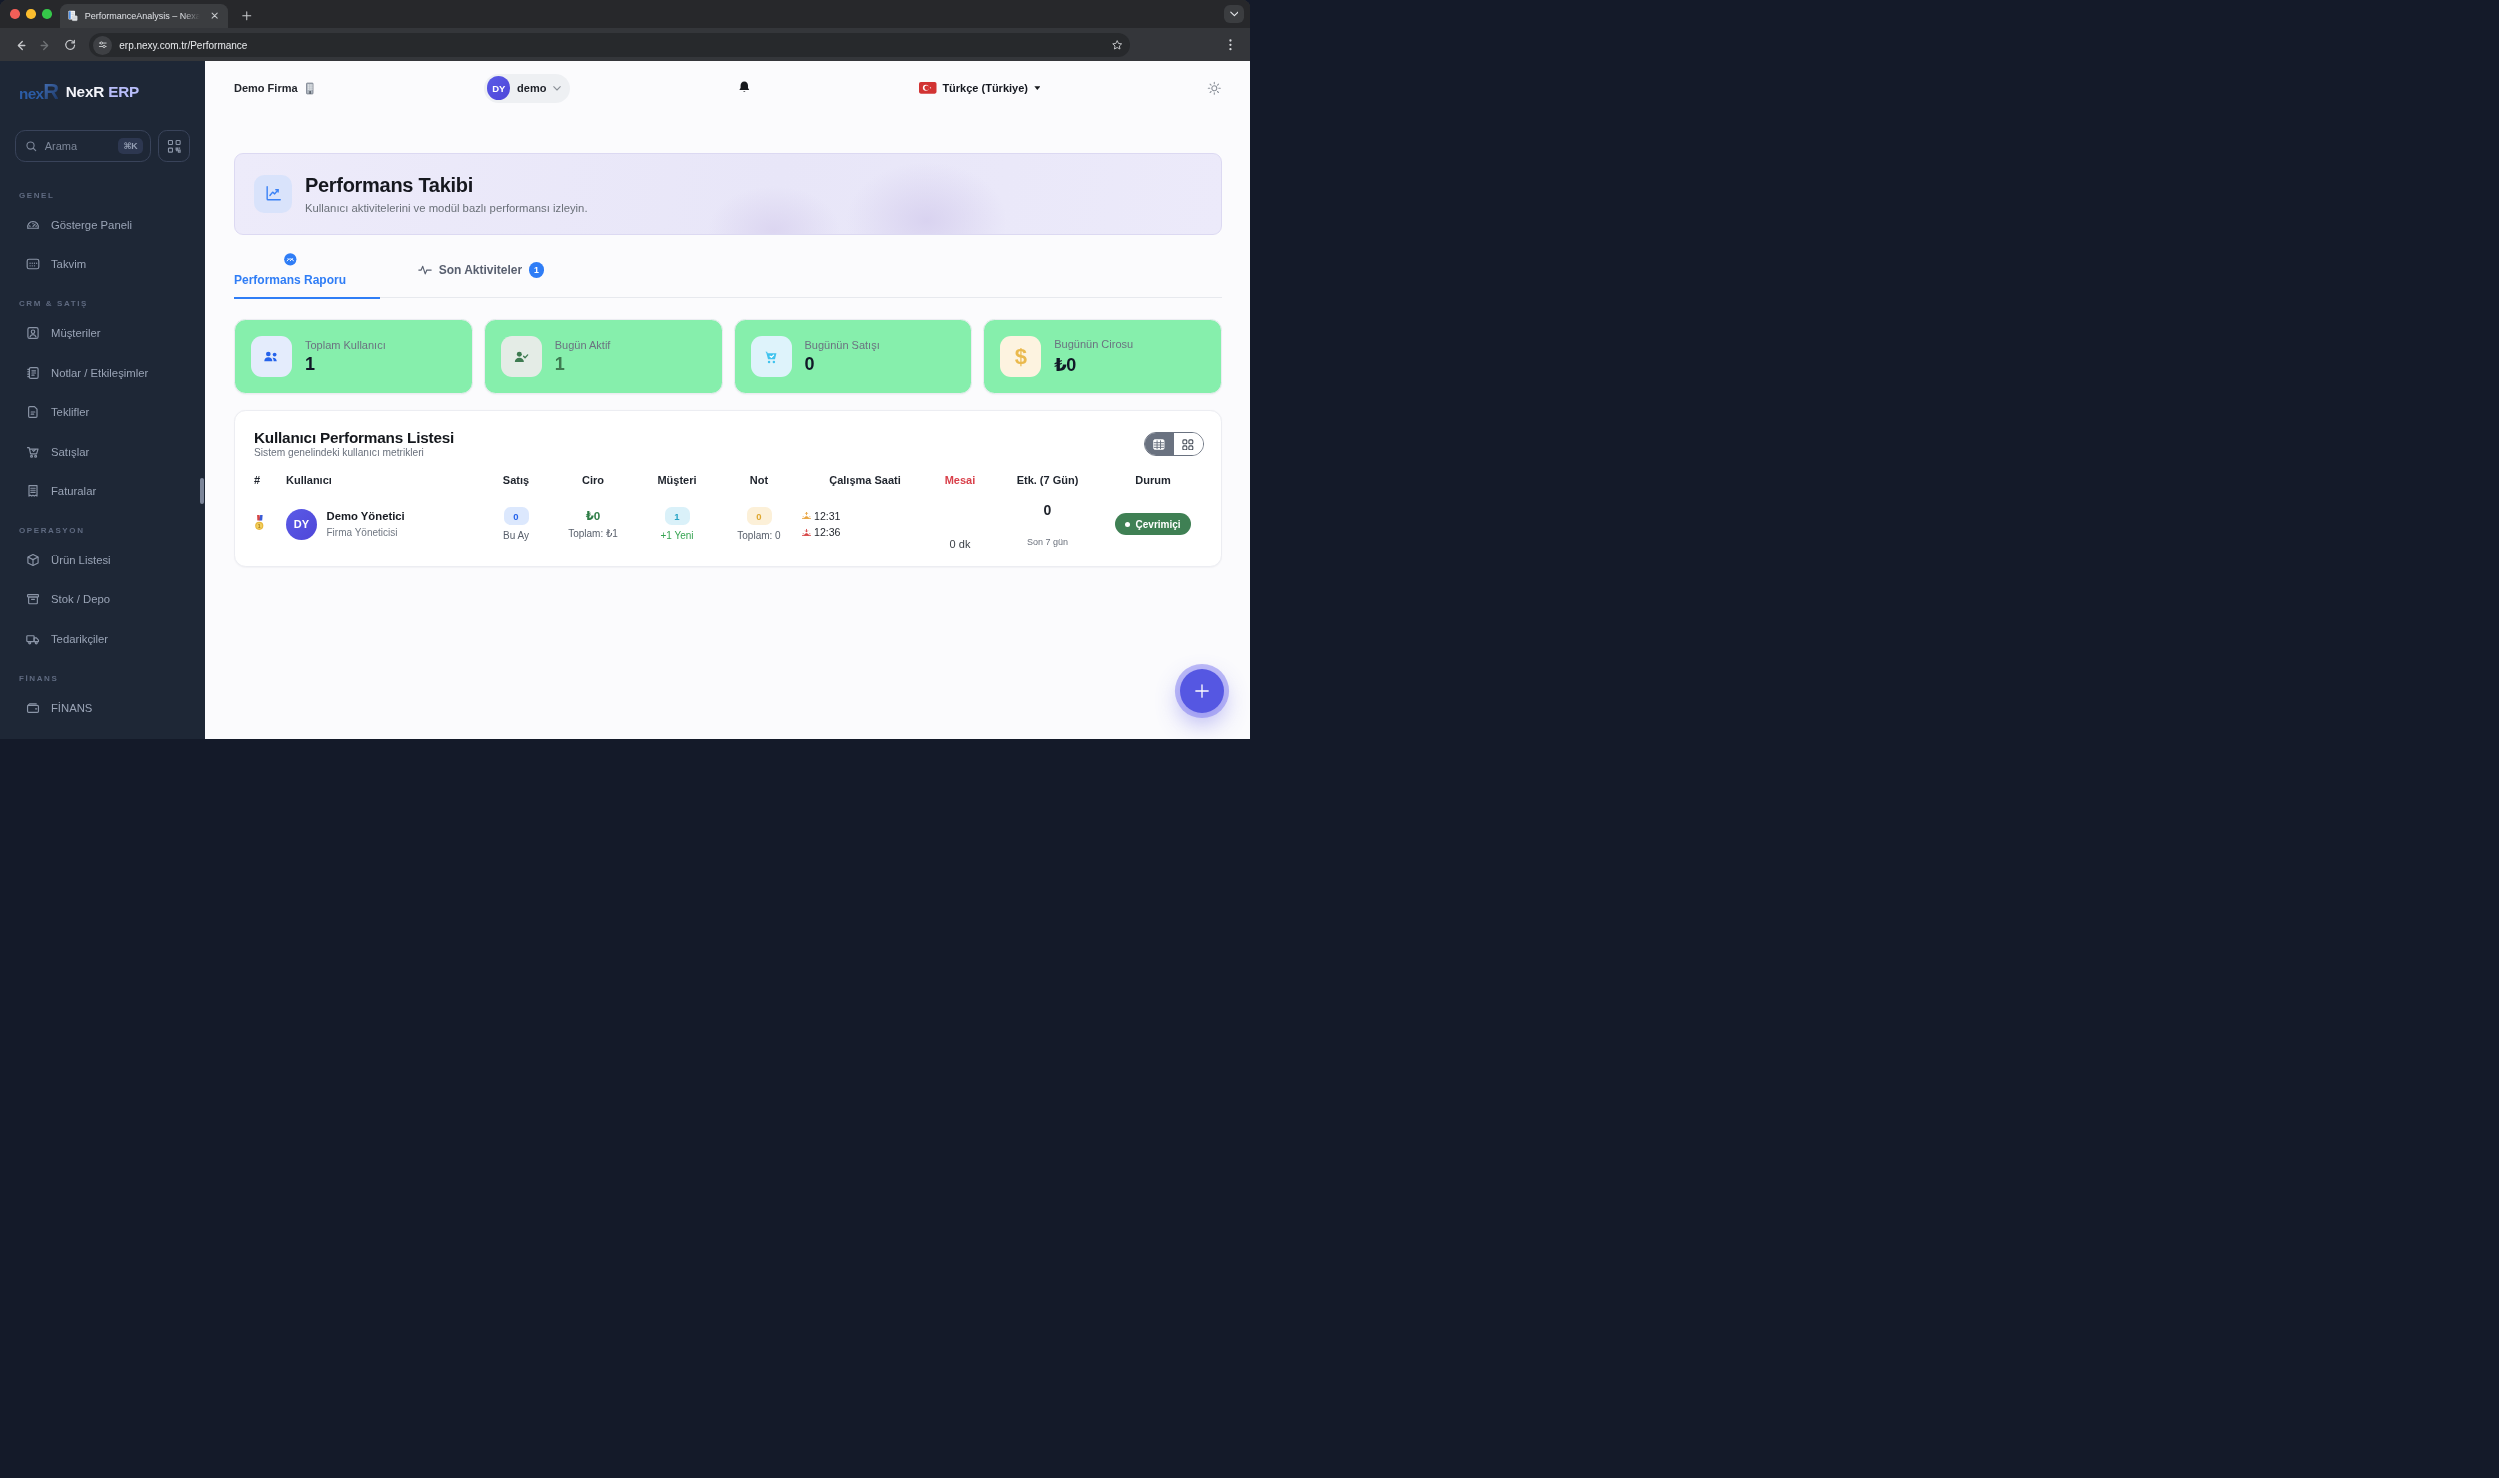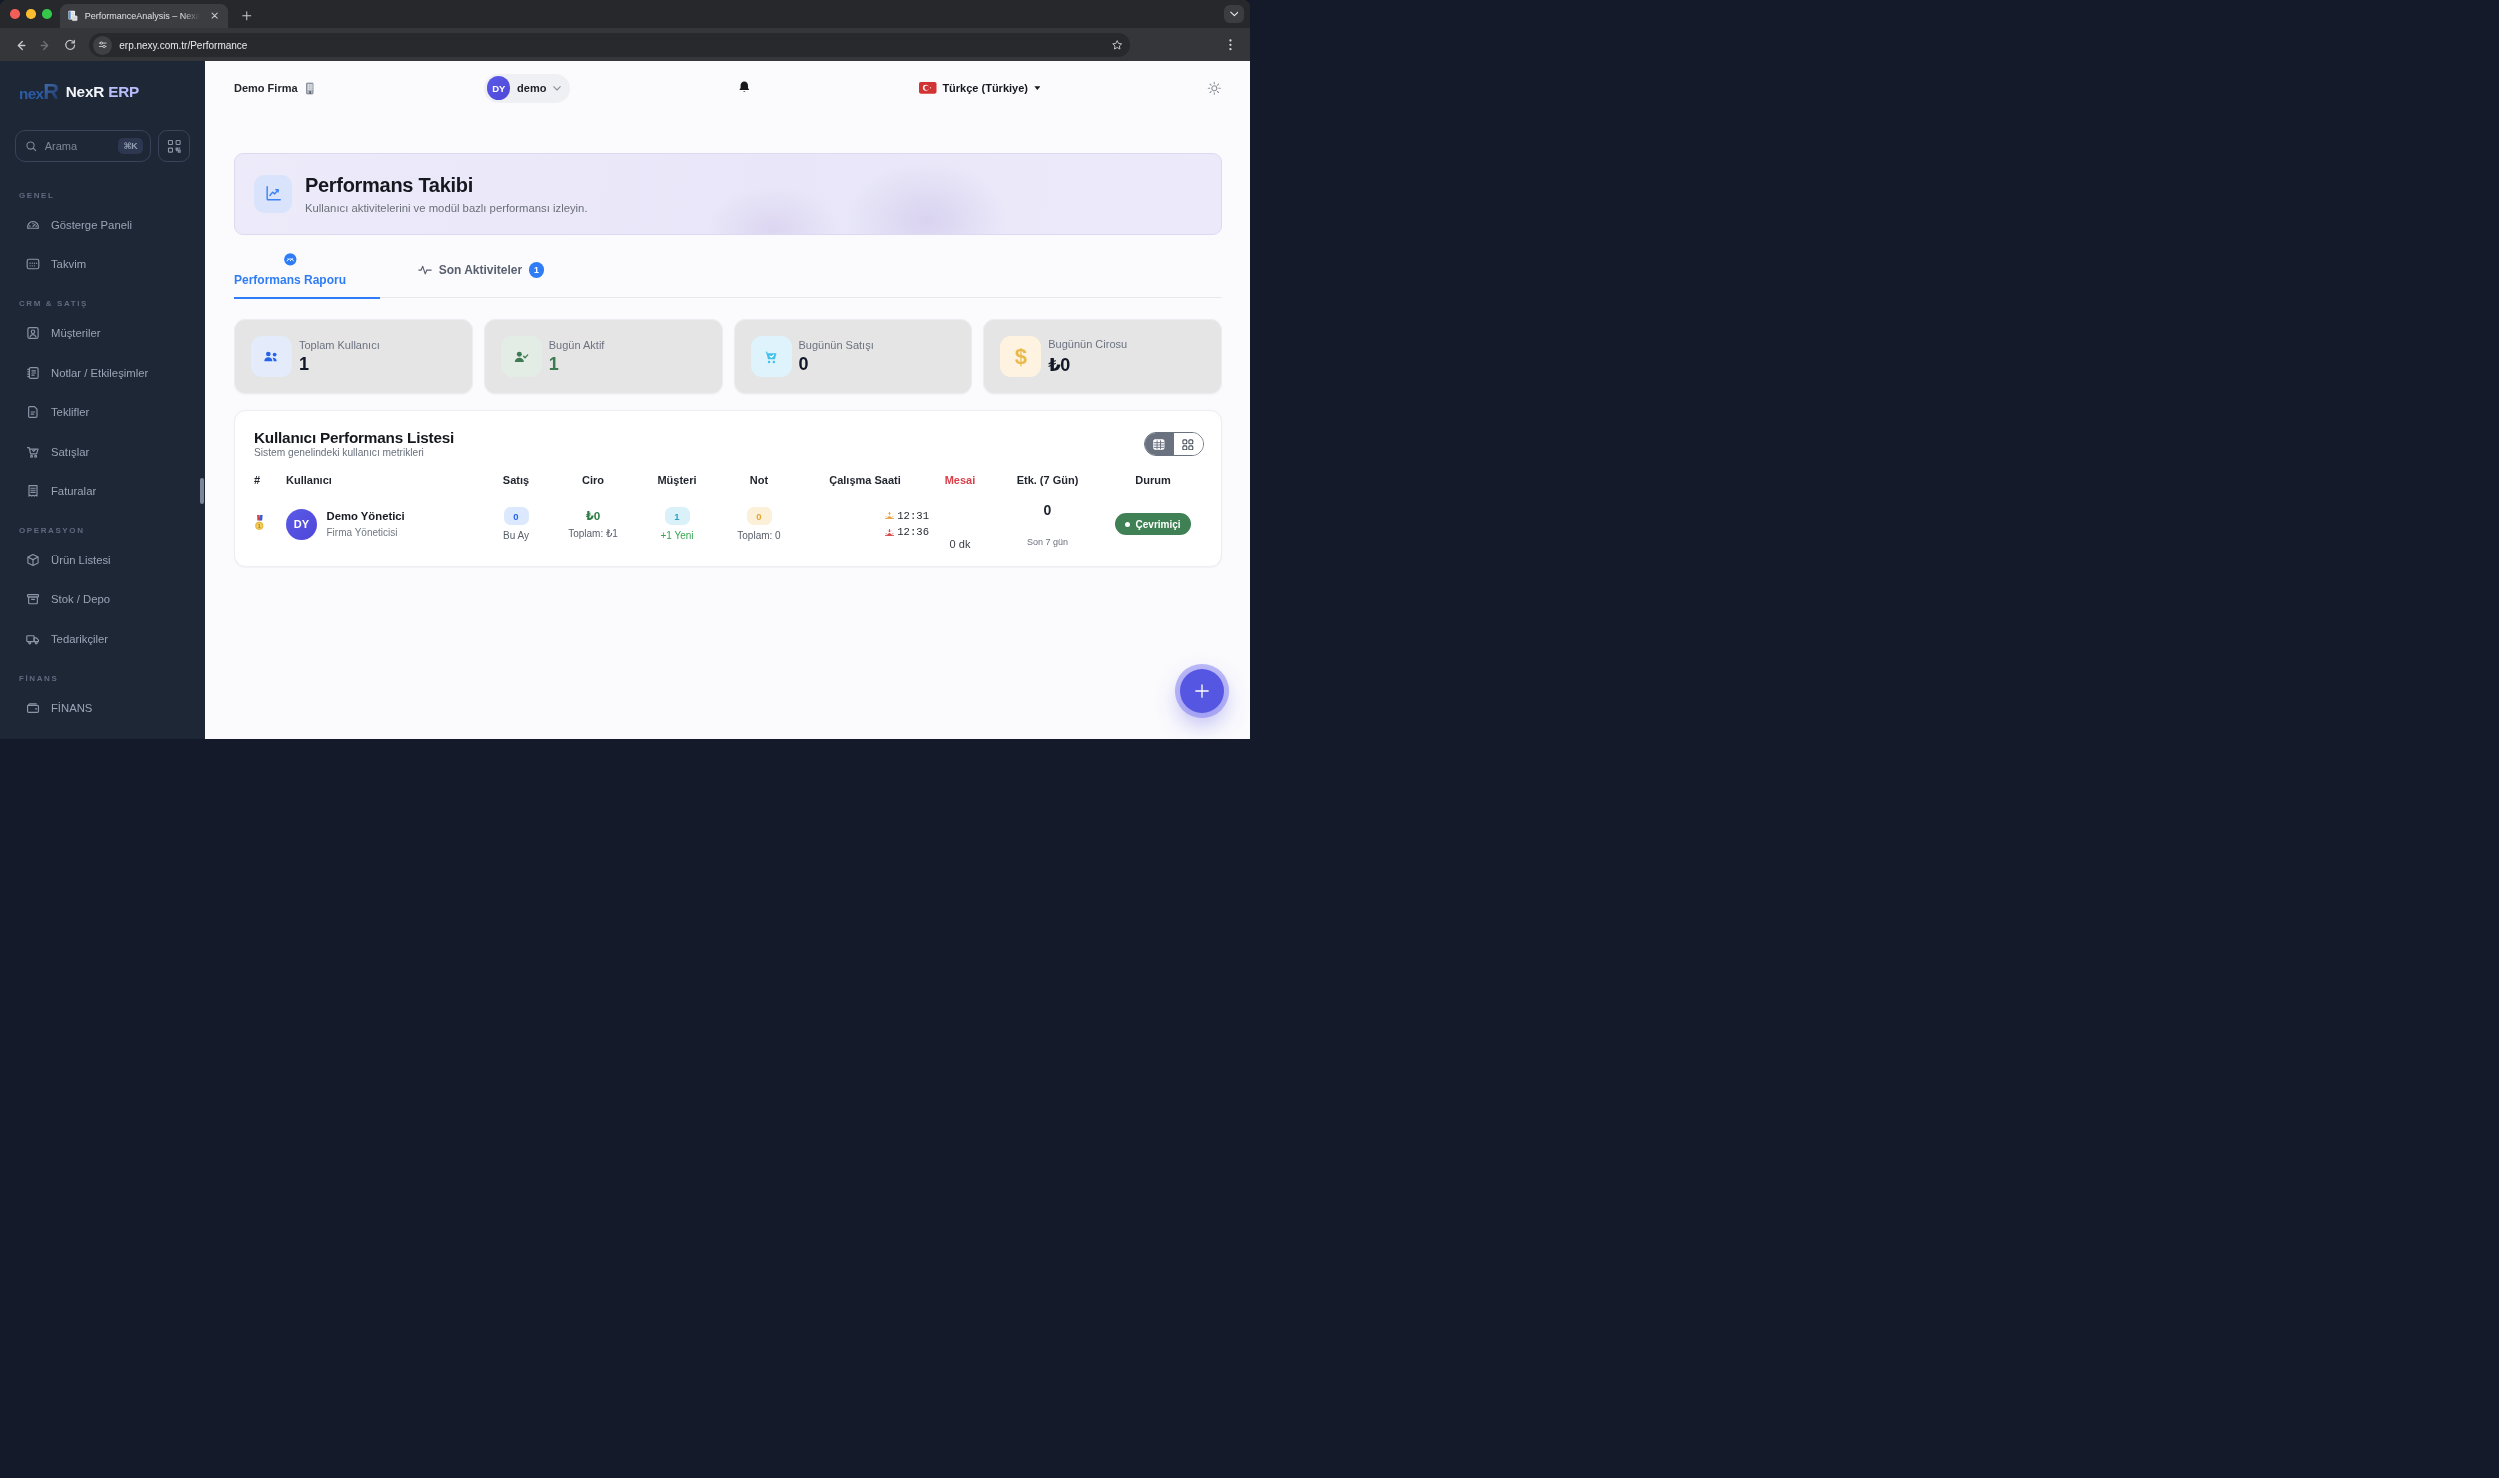--- a/index.html
+++ b/index.html
@@ -64,21 +64,21 @@
   .banner-title { font-size:20px; font-weight:800; color:#16181f; letter-spacing:-0.3px; }
   .banner-sub { margin-top:5.1px; font-size:11.3px; color:#6a7078; }
 
   .tabsrow { display:flex; gap:38px; margin-top:17.5px; border-bottom:1.5px solid #e7e9ee; }
   .ptab { display:flex; align-items:center; gap:6.6px; padding-bottom:9.5px; font-size:12px; }
   .ptab.active { color:#2f7df6; font-weight:bold; border-bottom:2.2px solid #2f7df6; margin-bottom:-1.5px; padding-right:34px;flex-direction:column; }
   .ptab.idle { color:#596070; font-weight:600; }
   .tbadge { width:15.3px; height:15.3px; border-radius:50%; background:#2f7df6; color:#fff; font-size:8.8px; font-weight:bold; display:grid; place-items:center; }
 
   .stats { margin-top:21px; display:grid; grid-template-columns:repeat(4,1fr); gap:11px; }
-  .scard { height:75px; background:#e5e5e5; border:0.7px solid #ecedf2; border-radius:11.7px; box-shadow:0 0.7px 1.5px rgba(16,24,40,.04); display:flex; align-items:center; gap:7px; padding:0 16px; }
+  .scard { height:75px; background:#86efac; border:0.7px solid #ecedf2; border-radius:11.7px; box-shadow:0 0.7px 1.5px rgba(16,24,40,.04); display:flex; align-items:center; gap:13px; padding:0 16px; }
   .sicon { width:41px; height:41px; border-radius:11px; display:grid; place-items:center; }
   .slabel { font-size:11px; color:#6b7280; }
   .svalue { margin-top:3.7px; font-size:18px; font-weight:800; color:#111827; letter-spacing:-0.4px; }
   .svalue.green { color:#3e7b51; }
   .dollar { font-size:22px; font-weight:bold; color:#eab94d; }
 
   .tcard { margin-top:16px; background:#fff; border:0.7px solid #ecedf2; border-radius:11.7px; box-shadow:0 0.7px 1.5px rgba(16,24,40,.04); padding:18px 19px 10.2px 19px; position:relative; min-height:134px; }
   .tcard-title { font-size:15.3px; font-weight:800; color:#14171c; letter-spacing:-0.2px; }
   .tcard-sub { margin-top:0; font-size:10.2px; color:#69707c; }
   .viewtoggle { position:absolute; right:17.5px; top:21px; display:flex; border:1.1px solid #6a7280; border-radius:730px; overflow:hidden; }
@@ -97,21 +97,21 @@
   .avatar-lg { width:31px; height:31px; border-radius:50%; background:linear-gradient(135deg,#5a5be7,#4f46d8); color:#fff; font-weight:bold; font-size:11px; display:grid; place-items:center; }
   .uname2 { font-size:11.3px; font-weight:bold; color:#181b22; }
   .urole { margin-top:5px; font-size:10px; color:#707782; }
   .pill { display:inline-grid; place-items:center; min-width:25px; height:18px; border-radius:6.6px; font-size:9.5px; font-weight:bold; padding:0 5.8px; }
   .pill.blue { background:#dce8fd; color:#2563eb; }
   .pill.cyan { background:#daf1f9; color:#27a3c4; }
   .pill.amber { background:#fcf0d8; color:#dfa72e; }
   .cellsub { margin-top:5.1px; font-size:10px; color:#59606c; }
   .cellsub.green { color:#36a452; }
   .ciro { font-size:11.7px; font-weight:bold; color:#2e7d46; }
-  .wtime { display:flex; align-items:center; justify-content:flex-end; gap:2px; font-size:10.6px; color:#262a31;font-family:Liberation Mono, monospace; }
+  .wtime { display:flex; align-items:center; justify-content:flex-start; gap:2px; font-size:10.6px; color:#262a31; }
   .wtime + .wtime { margin-top:4.4px; }
   .mesai { font-size:11px; color:#3a3f46;margin-top:40px; }
   .effv { font-size:14px; font-weight:800; color:#22262e; }
   .effs { margin-top:19px; font-size:9px; color:#6b717c; }
   .status { display:inline-flex; align-items:center; gap:5.1px; background:#3f8054; color:#fff; font-size:10px; font-weight:bold; border-radius:730px; padding:5.1px 10.2px; }
   .dot { width:5.1px; height:5.1px; border-radius:50%; background:#fff; }
   .durumcell { text-align:center; }
 
   .fab { position:absolute; right:26px; bottom:26px; width:44px; height:44px; border-radius:50%; background:#5557e2;
          box-shadow:0 0 0 5.1px rgba(124,120,240,.5), 0 10.2px 25px rgba(92,88,230,.45); display:grid; place-items:center; }

